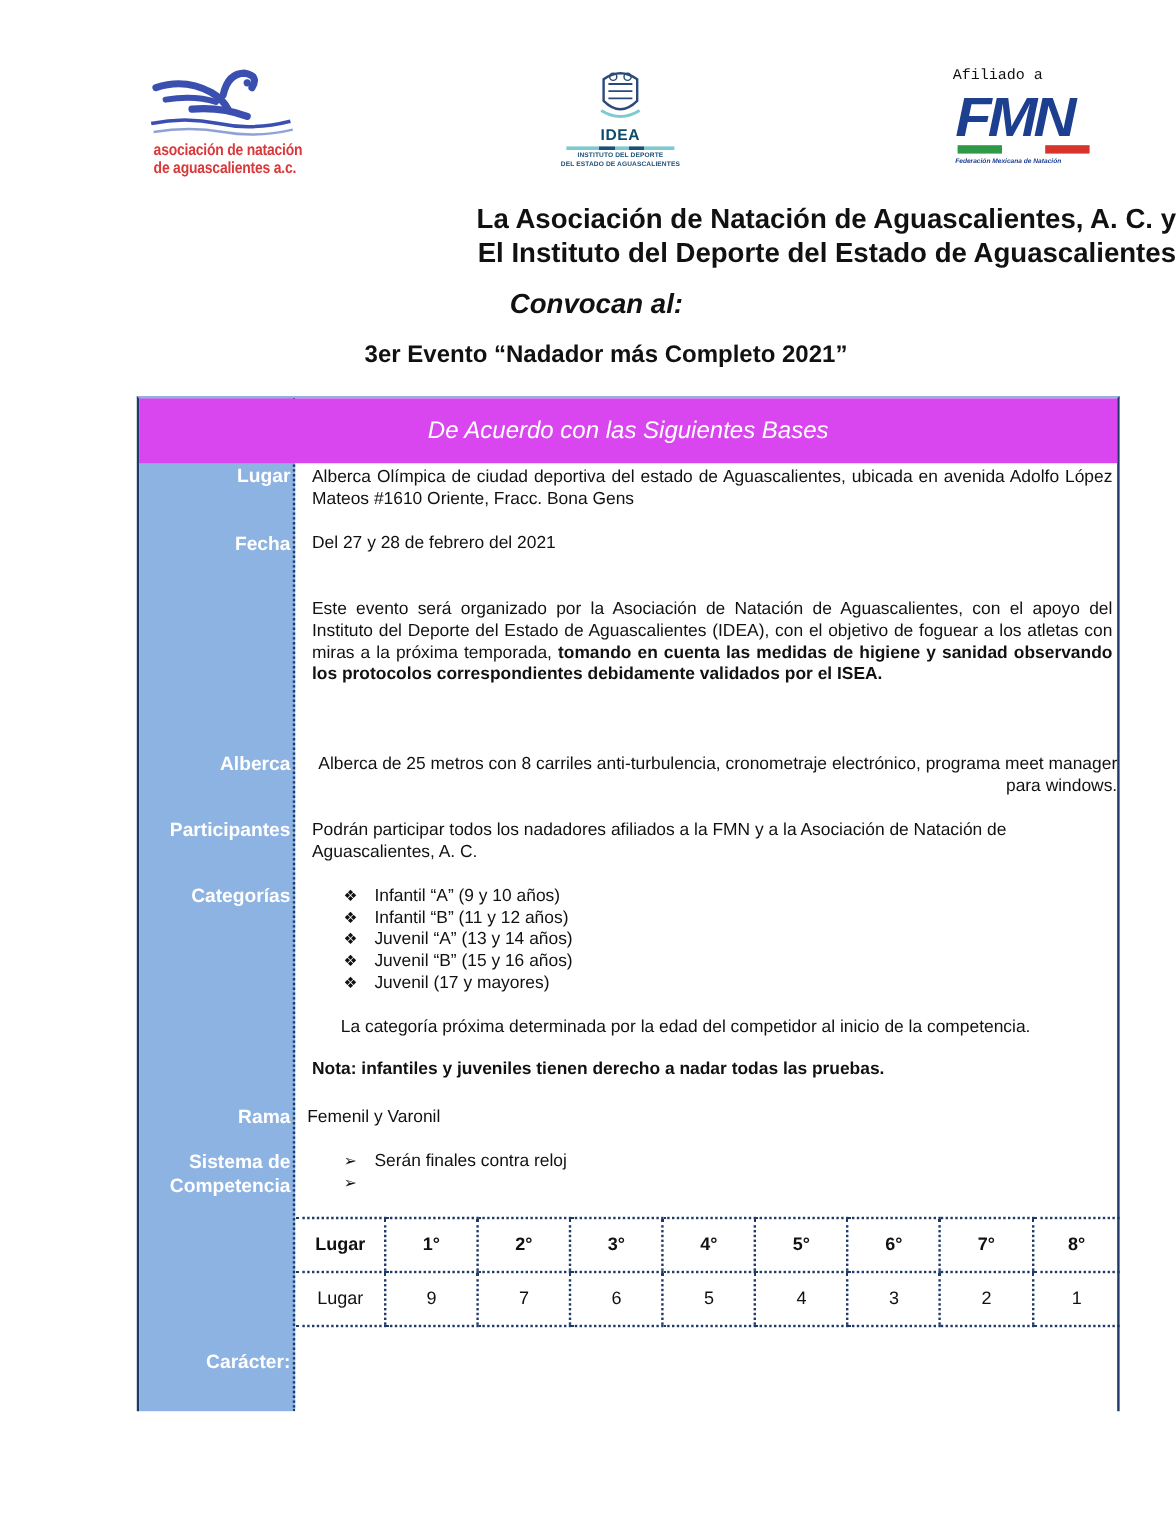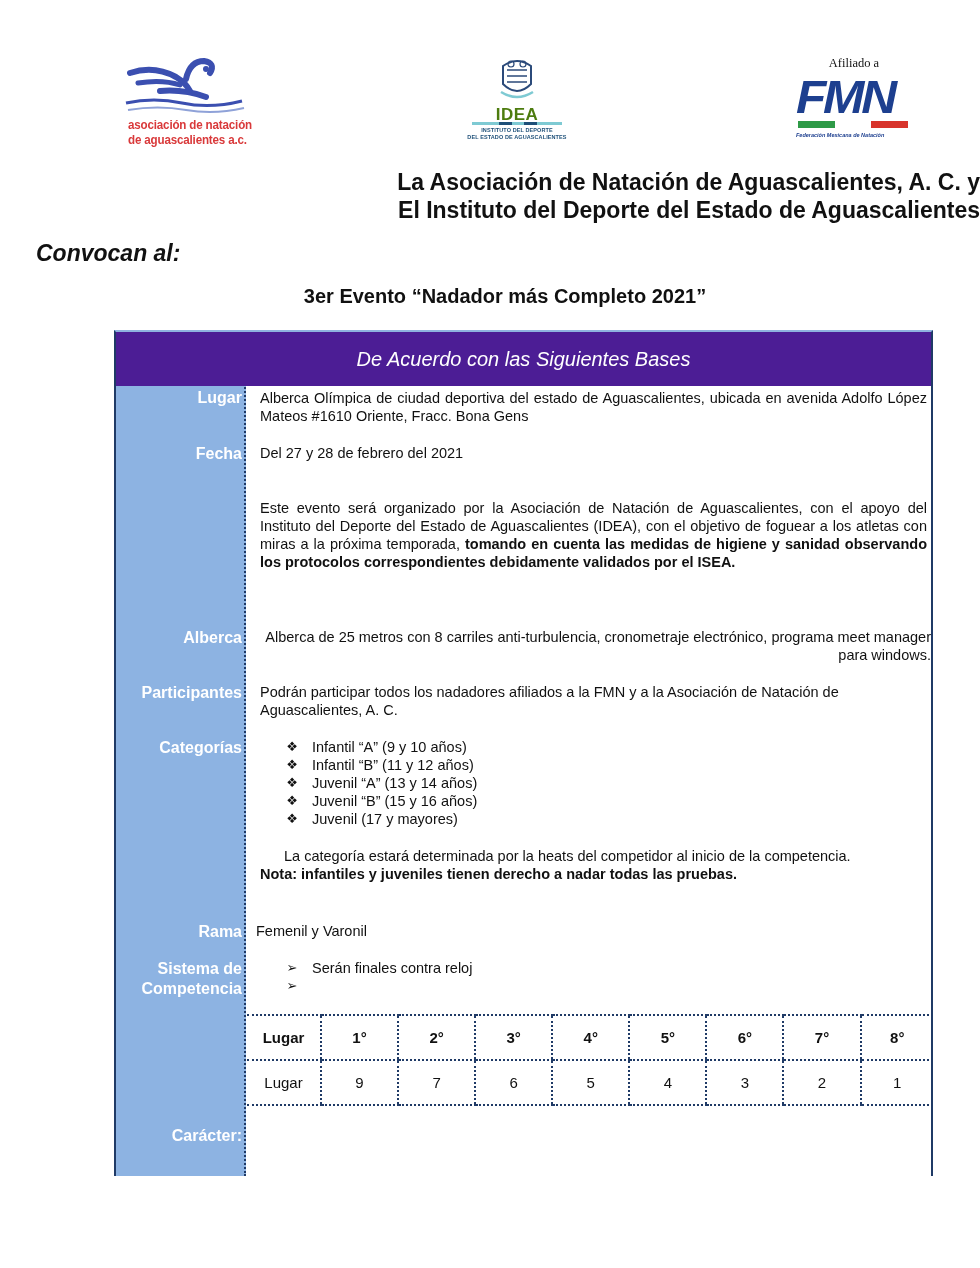--- a/index.html
+++ b/index.html
@@ -3,41 +3,41 @@
 <meta charset="utf-8">
 <style>
   * { box-sizing: border-box; margin: 0; padding: 0; }
   html, body { width: 980px; height: 1268px; background: #ffffff; overflow: hidden; }
   body { position: relative; font-family: "Liberation Sans", sans-serif; color: #111; }
 
   
   .logo-ana { position: absolute; left: 124px; top: 55px; width: 130px; height: 95px; }
   .logo-ana .ana-text { position: absolute; left: 4px; top: 62px; color: #d9393a; font-weight: bold; font-size: 13.5px; line-height: 15px; letter-spacing: -0.2px; font-family: "Liberation Sans Narrow", "Liberation Sans", sans-serif; transform: scaleX(0.86); transform-origin: left top; white-space: nowrap; }
   .logo-idea { position: absolute; left: 462px; top: 58px; width: 110px; height: 90px; text-align: center; }
-  .logo-idea .idea-word { position: absolute; left: 0; right: 0; top: 47px; font-weight: bold; color: #4d7c0f; font-size: 17px; letter-spacing: 0.5px; }
+  .logo-idea .idea-word { position: absolute; left: 0; right: 0; top: 47px; font-weight: bold; color: #0c4a6e; font-size: 13px; letter-spacing: 0.5px; }
   .logo-idea .idea-line { position: absolute; left: 10px; right: 10px; top: 64px; height: 3px; background: linear-gradient(90deg,#7ecad3 0 30%, #1d4f78 30% 45%, #7ecad3 45% 58%, #1d4f78 58% 72%, #7ecad3 72% 100%); }
   .logo-idea .idea-sub { position: absolute; left: 0; right: 0; top: 69px; font-size: 5.5px; line-height: 7px; color: #1d4f78; font-weight: bold; letter-spacing: 0.1px; }
   .logo-fmn { position: absolute; left: 794px; top: 56px; width: 120px; height: 90px; }
-  .logo-fmn .afiliado { position: absolute; left: 0; right: 0; top: 0; text-align: center; font-family: Liberation Serif, serif; font-size: 12.5px; color: #111; }
+  .logo-fmn .afiliado { position: absolute; left: 0; right: 0; top: 0; font-family: Liberation Mono, monospace; font-size: 12.5px; color: #111; }
   .logo-fmn .fmn-mark { position: absolute; left: 2px; top: 18px; font-size: 46px; font-weight: bold; font-style: italic; color: #1d3f8f; letter-spacing: -3px; line-height: 46px; font-family: "Liberation Sans", sans-serif; transform: scaleX(1.08); transform-origin: left top; }
   .logo-fmn .flag { position: absolute; left: 4px; top: 65px; width: 110px; height: 7px; display: flex; }
   .logo-fmn .flag span { flex: 1; }
   .logo-fmn .fmn-sub { position: absolute; left: 2px; top: 76px; font-size: 5.5px; font-weight: bold; font-style: italic; color: #1d3f8f; white-space: nowrap; }
 
   
   .title-line { position: absolute; left: 0; right: 0; text-align: right; font-weight: bold; font-size: 23px; color: #111; }
   .t1 { top: 169px; left: 30px; }
   .t2 { top: 197px; left: 30px; }
-  .convocan { position: absolute; left: 36px; right: 0; top: 240px; font-size: 23px; font-weight: bold; font-style: italic; color: #111; }
+  .convocan { position: absolute; left: 14px; right: 0; top: 240px; text-align: center; font-size: 23px; font-weight: bold; font-style: italic; color: #111; }
   .evento { position: absolute; left: 30px; right: 0; top: 285px; text-align: center; font-size: 20px; font-weight: bold; color: #111; }
 
   
   .frame { position: absolute; left: 114px; top: 330px; width: 819px; height: 846px; border-left: 2px solid #1f3a66; border-right: 2px solid #1f3a66; border-top: 2px solid #8fb2e0; }
   .sidebar { position: absolute; left: 0; top: 0; width: 130px; bottom: 0; background: #8db3e2; border-right: 2px dotted #1f3a66; }
-  .header-band { position: absolute; left: 0; right: 0; top: 0; height: 54px; background: #4c1d95; }
+  .header-band { position: absolute; left: 0; right: 0; top: 0; height: 54px; background: #d946ef; }
   .header-band .hdr { position: absolute; left: 0; right: 0; top: 16px; text-align: center; color: #ffffff; font-style: italic; font-size: 20px; }
 
   .row-label { position: absolute; right: 689px; width: 125px; text-align: right; color: #ffffff; font-weight: bold; font-size: 16px; line-height: 20px; }
   .row-body { position: absolute; left: 144px; right: 4px; font-size: 14.5px; line-height: 18px; color: #111; text-align: justify; }
   .row-body b { font-weight: bold; }
 
   .bullets { list-style: none; }
   .bullets li { position: relative; padding-left: 52px; }
   .bullets li .mk { position: absolute; left: 22px; top: 0; width: 20px; text-align: center; font-size: 13px; }
 
@@ -120,22 +120,22 @@
 
   <div class="row-label" style="top:406px">Categorías</div>
   <div class="row-body" style="top:406px;text-align:left">
     <ul class="bullets">
       <li><span class="mk">❖</span><span>Infantil “A” (9 y 10 años)</span></li>
       <li><span class="mk">❖</span><span>Infantil “B” (11 y 12 años)</span></li>
       <li><span class="mk">❖</span><span>Juvenil “A” (13 y 14 años)</span></li>
       <li><span class="mk">❖</span><span>Juvenil “B” (15 y 16 años)</span></li>
       <li><span class="mk">❖</span><span>Juvenil (17 y mayores)</span></li>
     </ul>
-    <div style="margin-top:19px;padding-left:24px">La categoría estará determinada por la heats del competidor al inicio de la competencia.</div>
-    <div style="font-weight:bold">Nota: infantiles y juveniles tienen derecho a nadar todas las pruebas.</div>
+    <div style="margin-top:19px;padding-left:24px">La categoría próxima determinada por la edad del competidor al inicio de la competencia.</div>
+    <div style="margin-top:17px;font-weight:bold">Nota: infantiles y juveniles tienen derecho a nadar todas las pruebas.</div>
   </div>
 
   <div class="row-label" style="top:590px">Rama</div>
   <div class="row-body" style="top:590px;left:140px">Femenil y Varonil</div>
 
   <div class="row-label" style="top:627px">
     <div>Sistema de</div>
     <div>Competencia</div>
   </div>
   <div class="row-body" style="top:627px;text-align:left">

